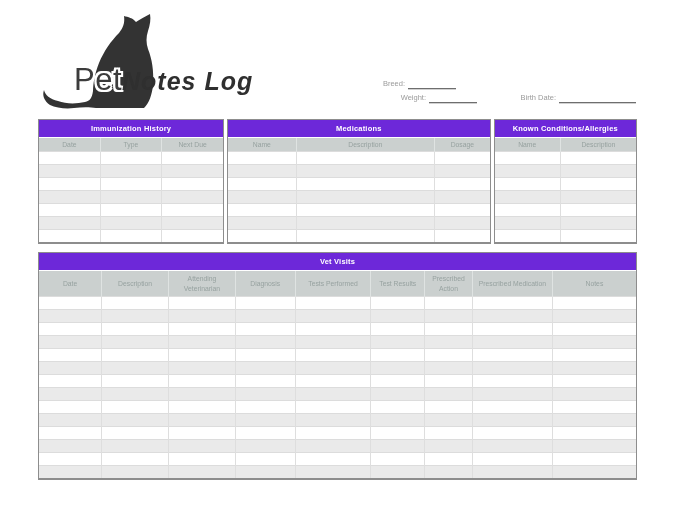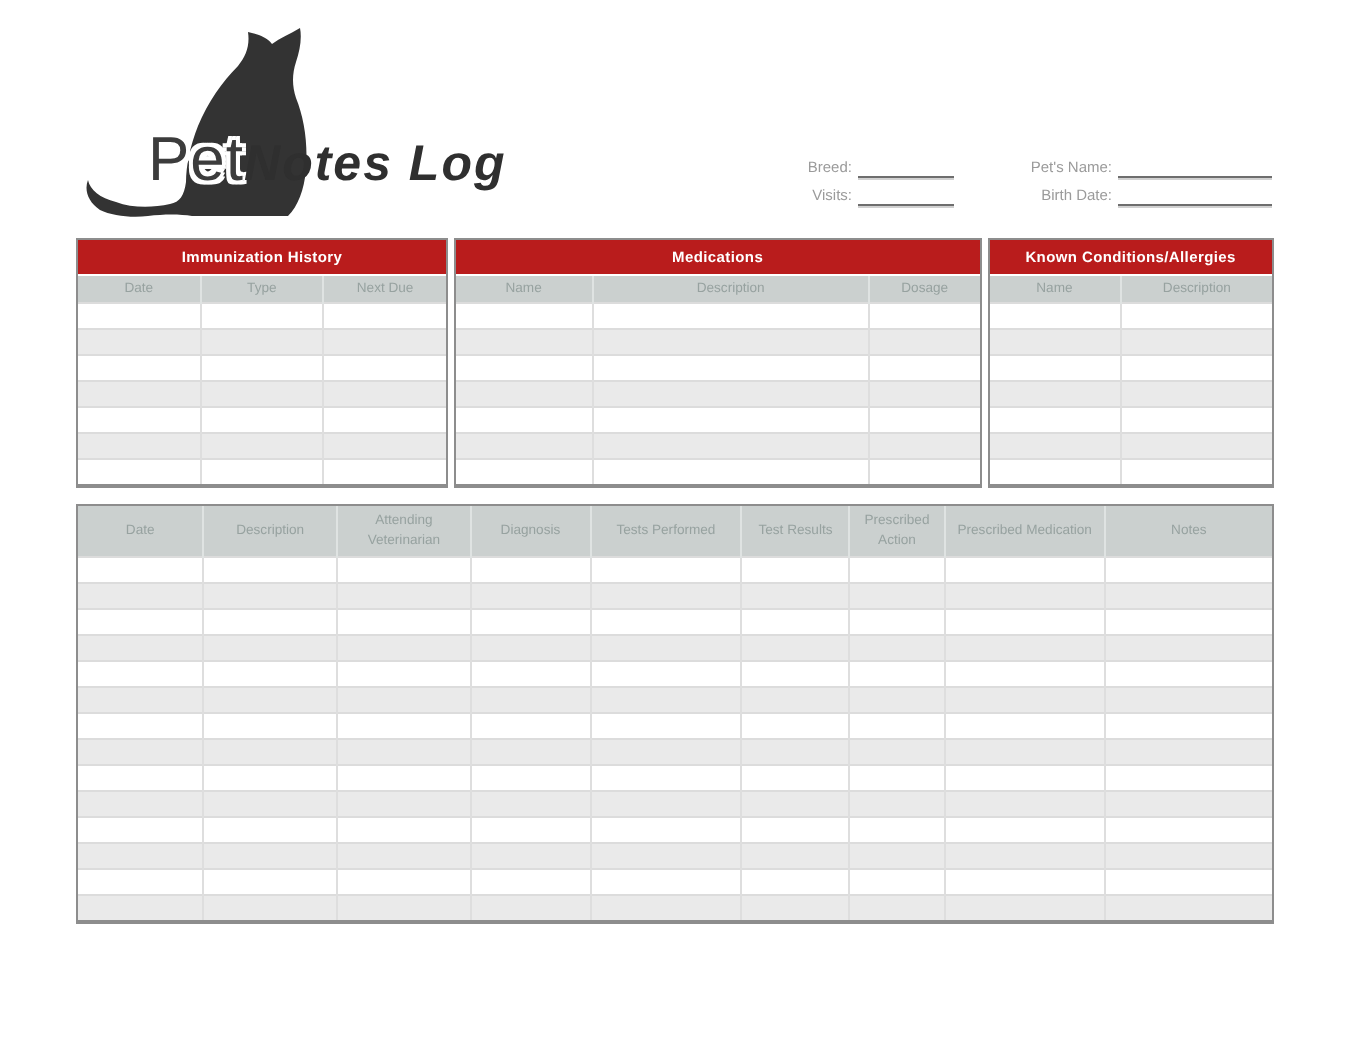--- a/index.html
+++ b/index.html
@@ -19,38 +19,38 @@
     margin-top:48px;
   }
   .word-healthlog {
     font-size:25px; color:#2f2f2f; font-style:italic; font-weight:bold; letter-spacing:1px;
   }
 
   
   .field { position:absolute; display:flex; align-items:flex-end; font-size:7.5px; color:#9b9b9b; }
   .flabel { text-align:right; padding-right:3px; line-height:10px; }
   .fline { border-bottom:1px solid #6e6e6e; box-shadow:0 1px 0 rgba(0,0,0,0.18); height:9px; }
-  .f-breed    { left:360px; top:79px; }  .f-breed .flabel, .f-weight .flabel { width:66px; }
+  .f-breed    { left:339px; top:79px; }  .f-breed .flabel, .f-weight .flabel { width:66px; }
   .f-weight   { left:360px; top:93px; }  .f-breed .fline,  .f-weight .fline  { width:48px; }
   .f-petname  { left:480px; top:79px; }  .f-petname .flabel, .f-birthdate .flabel { width:76px; }
   .f-birthdate{ left:480px; top:93px; }  .f-petname .fline,  .f-birthdate .fline  { width:77px; }
 
   
   .top-tables { position:absolute; left:38px; top:119px; width:599px; display:flex; gap:3px; }
   .vet-wrap   { position:absolute; left:38px; top:252px; width:599px; }
 
   .ptable {
     border:1px solid #8d8d8d; border-bottom-width:2px; background:#fff; box-sizing:border-box;
   }
   .tw-immunization { width:192px; }
   .tw-medications  { width:272px; }
   .tw-conditions   { width:148px; }
 
   .ptable-title {
-    background:#b91c1c; color:#ffffff; font-size:7.5px; font-weight:bold;
+    background:#6d28d9; color:#ffffff; font-size:7.5px; font-weight:bold;
     text-align:center; height:13px; padding-top:4px; border-bottom:1px solid #fff;
     letter-spacing:0.2px;
   }
   table { width:100%; border-collapse:collapse; table-layout:fixed; }
   th {
     background:#cbd0cf; color:#97a2a0; font-weight:normal; font-size:6.8px;
     height:13px; text-align:center; border-left:1px solid #dfe3e2; padding:0 1px;
     line-height:1.4;
   }
   th:first-child { border-left:none; }
@@ -92,25 +92,21 @@
     <div class="wordmark">
       <span class="word-pet">Pet</span><span class="word-healthlog">Notes Log</span>
     </div>
   </div>
 
   <div class="field f-breed">
     <span class="flabel">Breed:</span>
     <span class="fline"></span>
   </div>
   <div class="field f-weight">
-    <span class="flabel">Visits:</span>
-    <span class="fline"></span>
-  </div>
-  <div class="field f-petname">
-    <span class="flabel">Pet's Name:</span>
+    <span class="flabel">Weight:</span>
     <span class="fline"></span>
   </div>
   <div class="field f-birthdate">
     <span class="flabel">Birth Date:</span>
     <span class="fline"></span>
   </div>
 
   <div class="top-tables">
     <div class="ptable tw-immunization">
       <div class="ptable-title">Immunization History</div>
@@ -262,20 +258,21 @@
               <td></td>
               <td></td>
             </tr>
           </tbody>
         </table>
     </div>
   </div>
 
   <div class="vet-wrap">
     <div class="ptable">
+      <div class="ptable-title">Vet Visits</div>
       <table class="vet-table">
           <colgroup>
             <col style="width: 10.5%;">
             <col style="width: 11.2%;">
             <col style="width: 11.2%;">
             <col style="width: 10%;">
             <col style="width: 12.7%;">
             <col style="width: 9%;">
             <col style="width: 8%;">
             <col style="width: 13.4%;">

